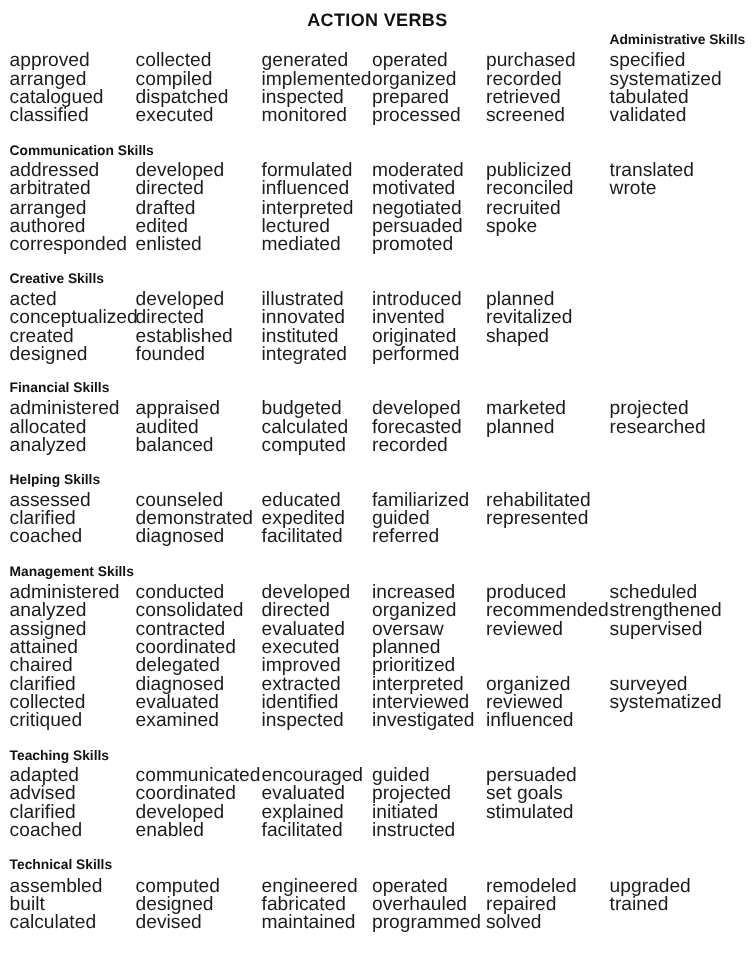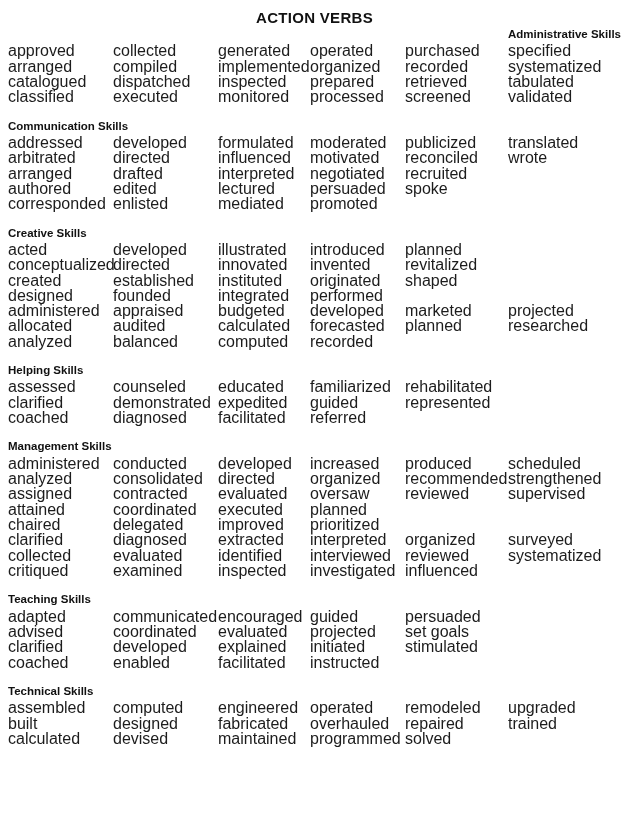--- a/index.html
+++ b/index.html
@@ -154,20 +154,21 @@
           <span class="verb-cell">shaped</span>
         </div>
         <div class="verb-row">
           <span class="verb-cell">designed</span>
           <span class="verb-cell">founded</span>
           <span class="verb-cell">integrated</span>
           <span class="verb-cell">performed</span>
         </div>
       </section>
       <section class="skill-section">
+        <h2 class="section-heading">Financial Skills</h2>
         <div class="verb-row">
           <span class="verb-cell">administered</span>
           <span class="verb-cell">appraised</span>
           <span class="verb-cell">budgeted</span>
           <span class="verb-cell">developed</span>
           <span class="verb-cell">marketed</span>
           <span class="verb-cell">projected</span>
         </div>
         <div class="verb-row">
           <span class="verb-cell">allocated</span>

